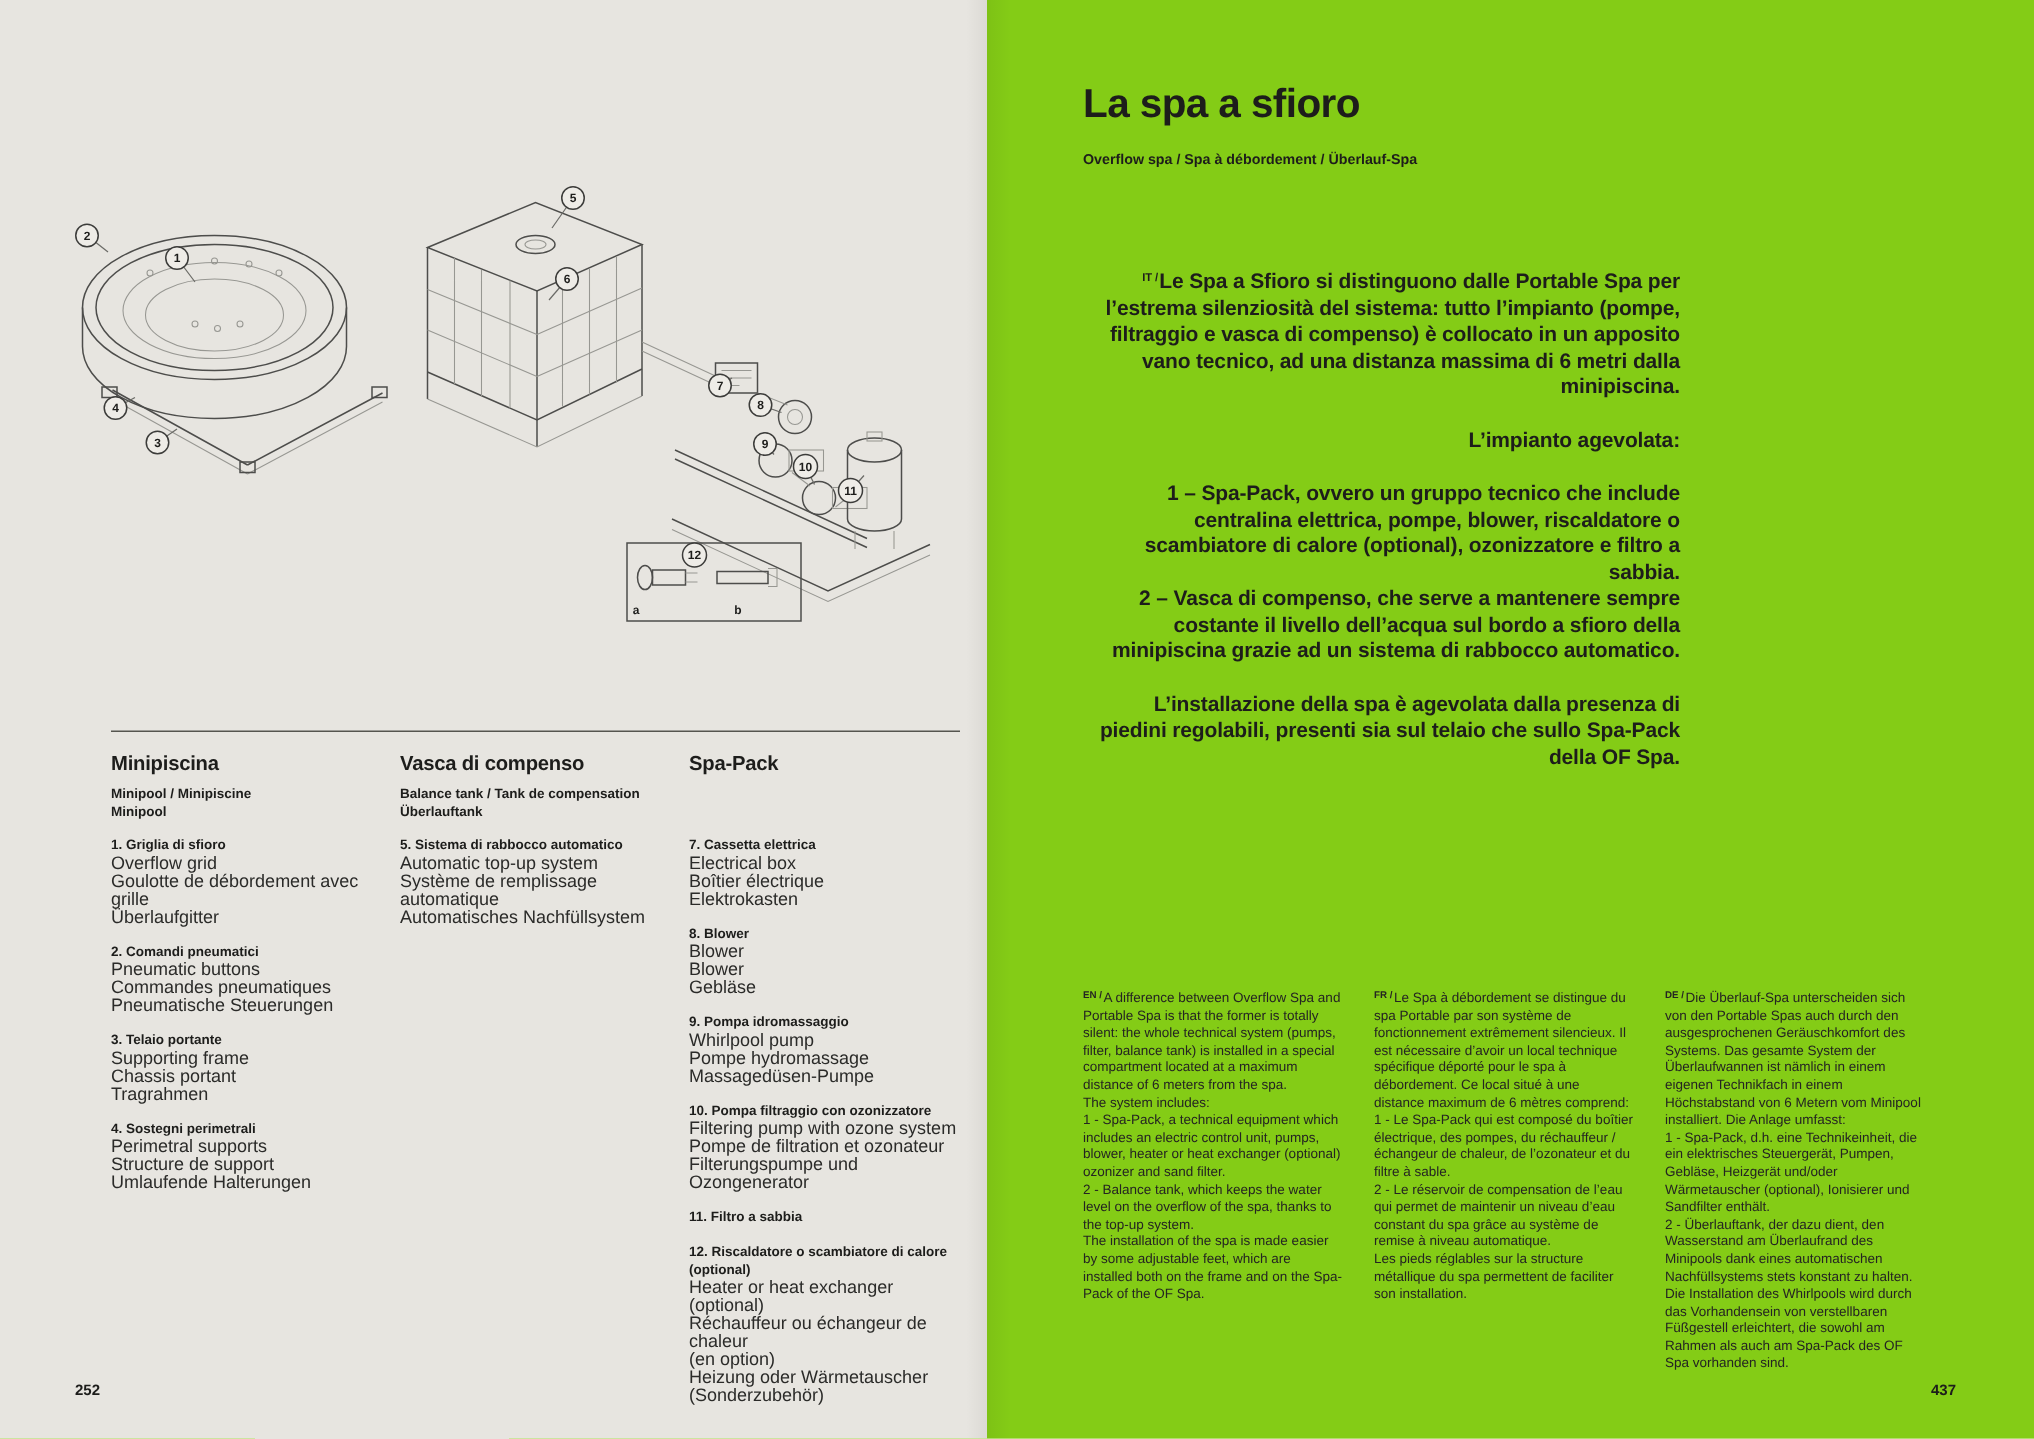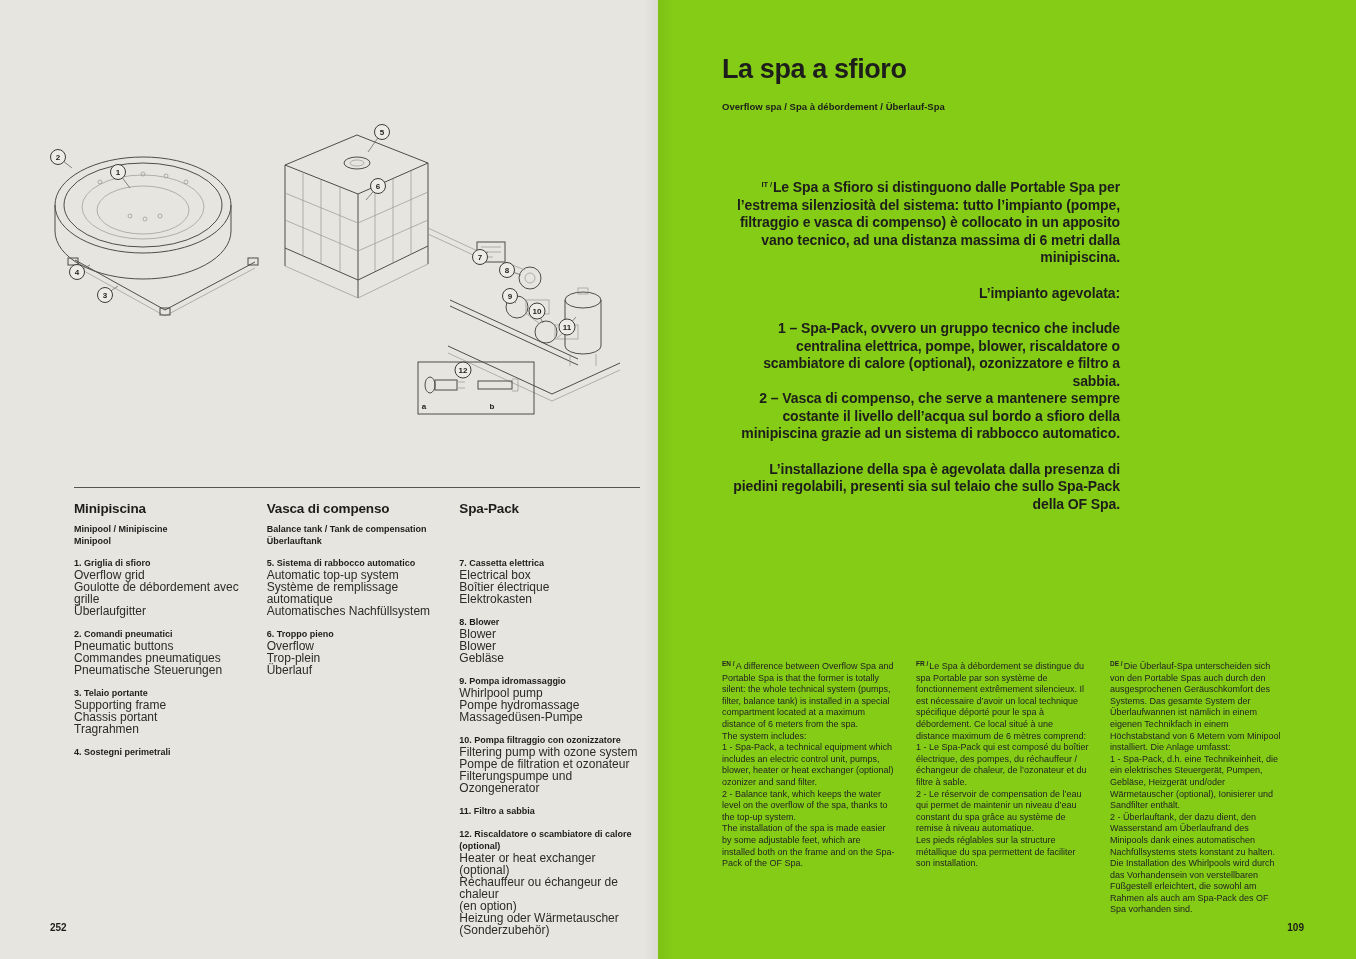--- a/index.html
+++ b/index.html
@@ -215,38 +215,35 @@
 Pneumatische Steuerungen</div>
           </div>
           <div class="pitem">
             <div class="pitem-label">3. Telaio portante</div>
             <div class="pitem-sub">Supporting frame
 Chassis portant
 Tragrahmen</div>
           </div>
           <div class="pitem">
             <div class="pitem-label">4. Sostegni perimetrali</div>
+            <div class="pitem-sub">Perimetral supports
+Structure de support
+Umlaufende Halterungen</div>
           </div>
         </div>
 
         <div class="pcol">
           <h3 class="pcol-title">Vasca di compenso</h3>
           <div class="pcol-sub">Balance tank / Tank de compensation
 Überlauftank</div>
           <div class="pitem">
             <div class="pitem-label">5. Sistema di rabbocco automatico</div>
             <div class="pitem-sub">Automatic top-up system
 Système de remplissage automatique
 Automatisches Nachfüllsystem</div>
-          </div>
-          <div class="pitem">
-            <div class="pitem-label">6. Troppo pieno</div>
-            <div class="pitem-sub">Overflow
-Trop-plein
-Überlauf</div>
           </div>
         </div>
 
         <div class="pcol">
           <h3 class="pcol-title">Spa-Pack</h3>
           <div class="pcol-sub"></div>
           <div class="pitem">
             <div class="pitem-label">7. Cassetta elettrica</div>
             <div class="pitem-sub">Electrical box
 Boîtier électrique
@@ -311,16 +308,16 @@
       <div class="fnote"><span class="lang-sup">FR /</span><span class="fnote-text">Le Spa à débordement se distingue du spa Portable par son système de fonctionnement extrêmement silencieux. Il est nécessaire d’avoir un local technique spécifique déporté pour le spa à débordement. Ce local situé à une distance maximum de 6 mètres comprend:
 1 - Le Spa-Pack qui est composé du boîtier électrique, des pompes, du réchauffeur / échangeur de chaleur, de l’ozonateur et du filtre à sable.
 2 - Le réservoir de compensation de l’eau qui permet de maintenir un niveau d’eau constant du spa grâce au système de remise à niveau automatique.
 Les pieds réglables sur la structure métallique du spa permettent de faciliter son installation.</span></div>
       <div class="fnote"><span class="lang-sup">DE /</span><span class="fnote-text">Die Überlauf-Spa unterscheiden sich von den Portable Spas auch durch den ausgesprochenen Geräuschkomfort des Systems. Das gesamte System der Überlaufwannen ist nämlich in einem eigenen Technikfach in einem Höchstabstand von 6 Metern vom Minipool installiert. Die Anlage umfasst:
 1 - Spa-Pack, d.h. eine Technikeinheit, die ein elektrisches Steuergerät, Pumpen, Gebläse, Heizgerät und/oder Wärmetauscher (optional), Ionisierer und Sandfilter enthält.
 2 - Überlauftank, der dazu dient, den Wasserstand am Überlaufrand des Minipools dank eines automatischen Nachfüllsystems stets konstant zu halten.
 Die Installation des Whirlpools wird durch das Vorhandensein von verstellbaren Füßgestell erleichtert, die sowohl am Rahmen als auch am Spa-Pack des OF Spa vorhanden sind.</span></div>
     </div>
 
-    <div class="pagenum pagenum-right">109</div>
+    <div class="pagenum pagenum-right">437</div>
   </div>
 
 </div>
 
 </body></html>

